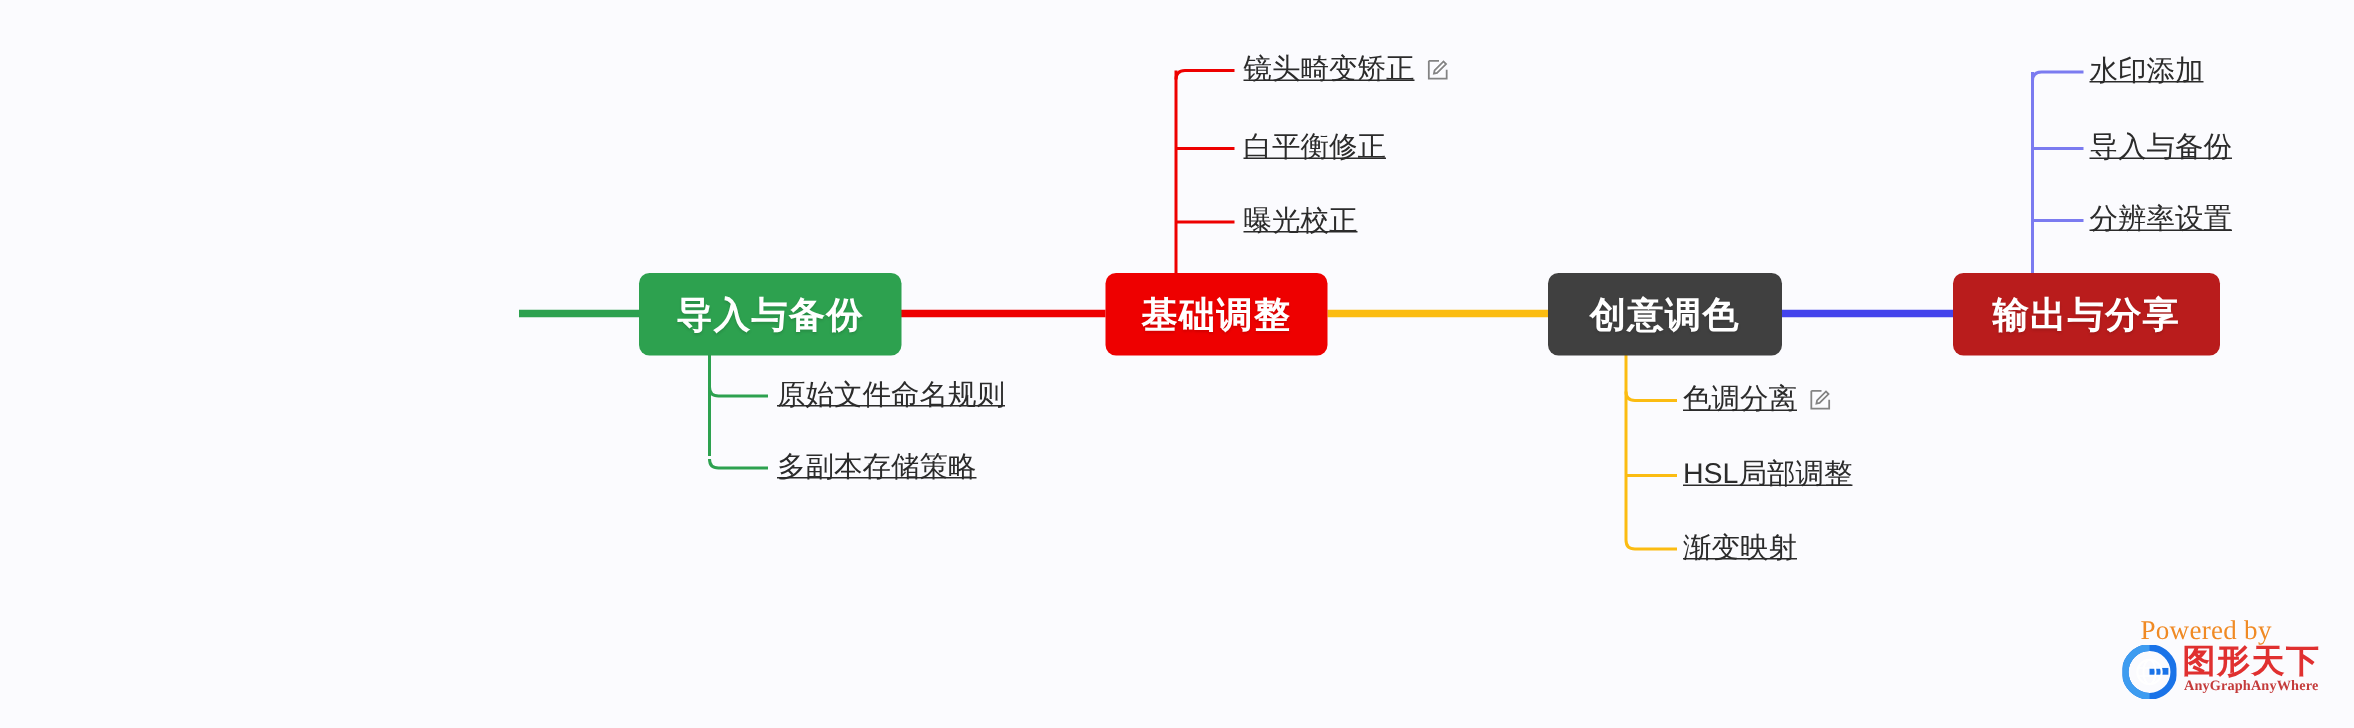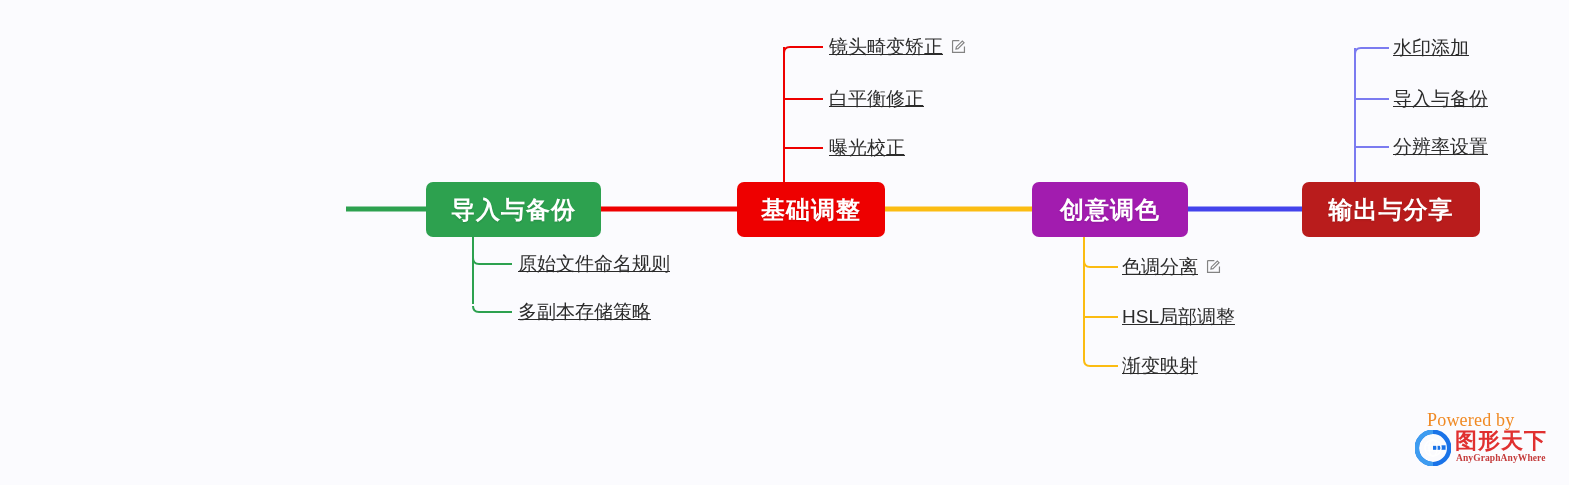--- a/index.html
+++ b/index.html
@@ -205,21 +205,21 @@
       </svg>
     </span>
   </div>
   <div class="leaf" style="left:829px; top:89px;text-align:right;">
     <span class="leaf-label">白平衡修正</span>
   </div>
   <div class="leaf" style="left:829px; top:138px;">
     <span class="leaf-label">曝光校正</span>
   </div>
 
-  <div class="main-node" style="left:1032px; top:182px; width:156px; background:#a21caf;">
+  <div class="main-node" style="left:1032px; top:182px; width:156px; background:#404040;">
     <span class="main-label">创意调色</span>
   </div>
   <div class="leaf" style="left:1122px; top:257px;">
     <span class="leaf-label">色调分离</span>
     <span class="edit-icon">
       <svg viewBox="0 0 20 20" fill="none" stroke="#555" stroke-width="1.4">
         <path d="M3 3 H11 M3 3 V17 H17 V10"></path>
         <path d="M9.5 12.5 L16.5 5.5 L14.5 3.5 L7.5 10.5 L7 13 Z" fill="#ffffff"></path>
       </svg>
     </span>

